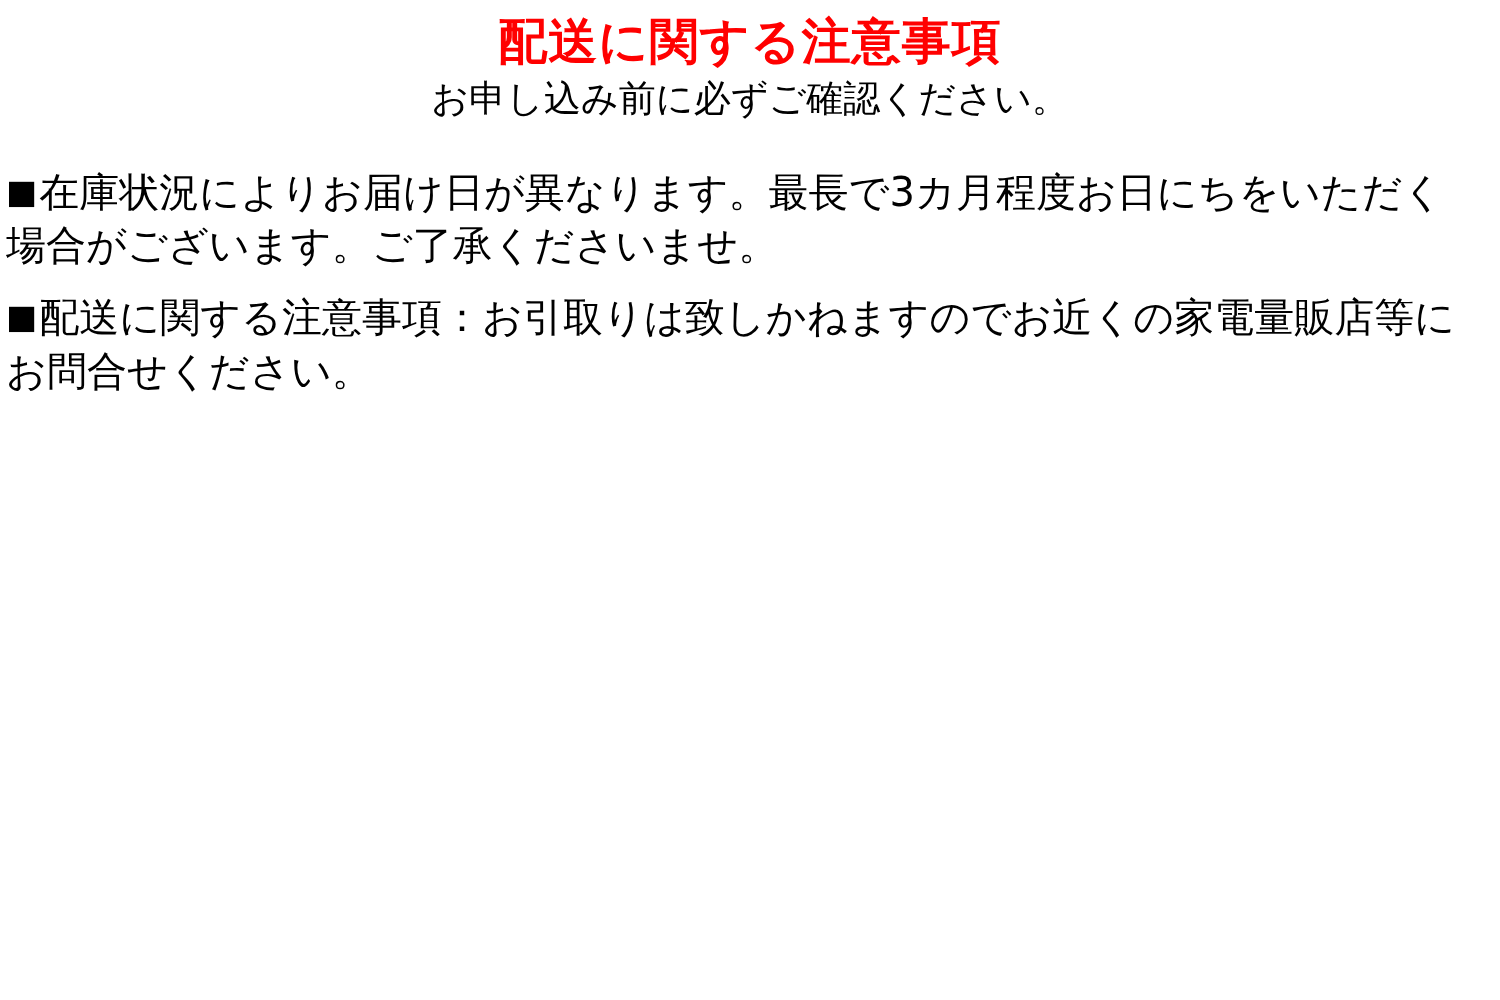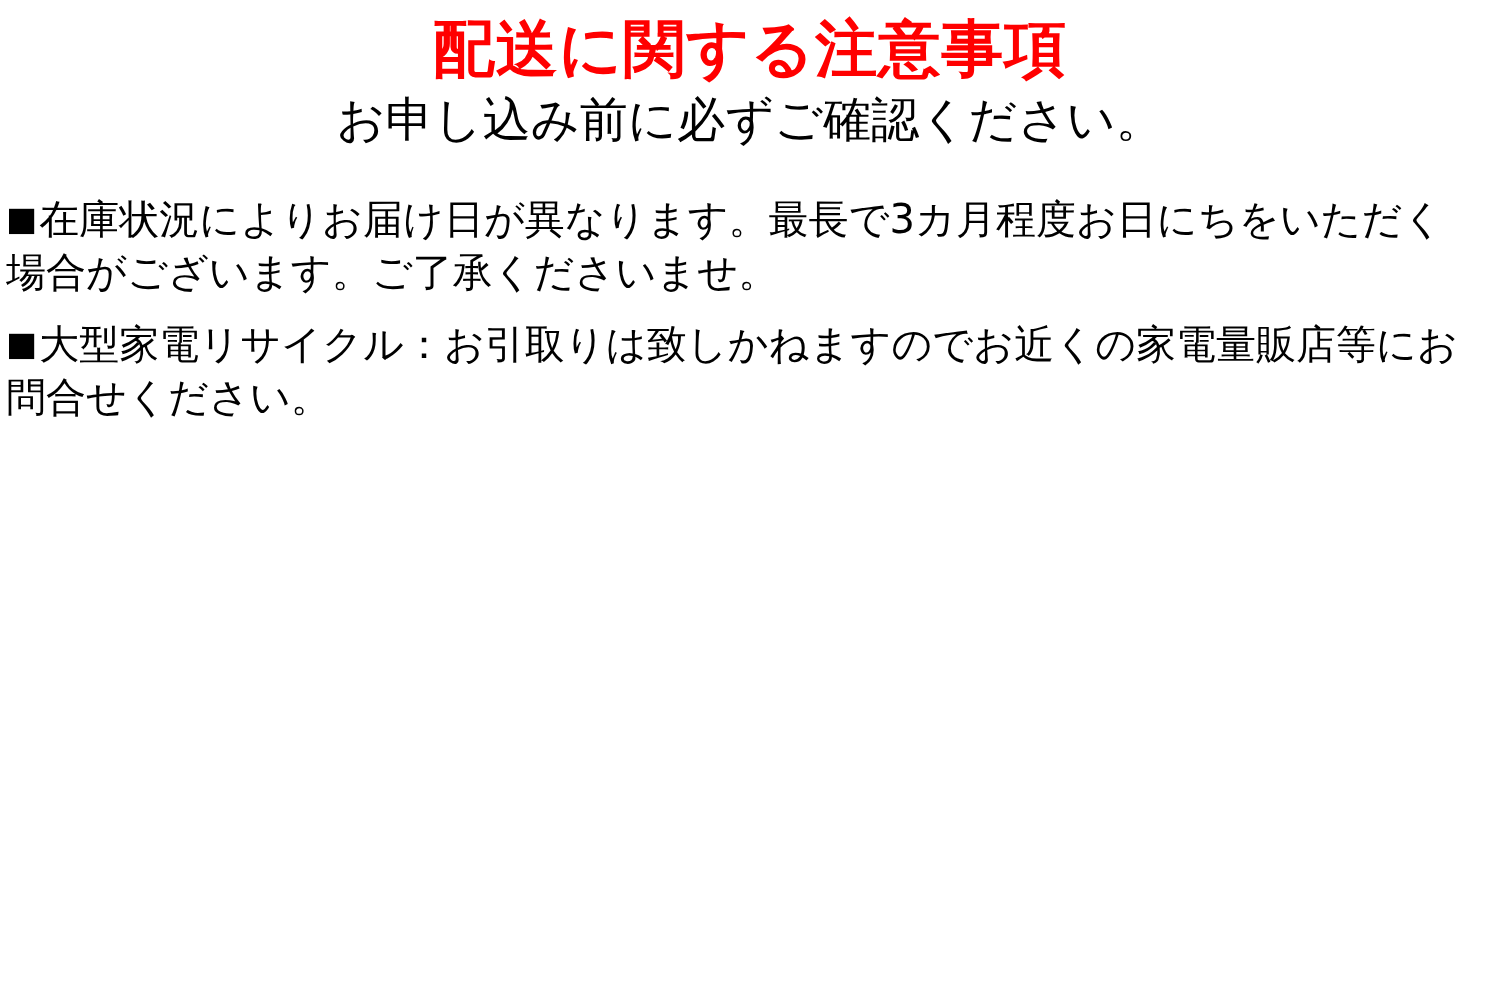--- a/index.html
+++ b/index.html
@@ -17,30 +17,30 @@
   .page {
     width: 1500px;
     height: 1000px;
     box-sizing: border-box;
     padding: 0;
     position: relative;
   }
   .title {
     text-align: center;
     color: #ff0000;
-    font-size: 62px;
+    font-size: 49px;
     font-weight: 700;
     letter-spacing: 1px;
     line-height: 1.05;
     margin: 16px 0 0 0;
   }
   .subtitle {
     text-align: center;
     color: #000000;
-    font-size: 48px;
+    font-size: 37px;
     font-weight: 400;
     line-height: 1.2;
     margin: 10px 0 0 0;
   }
   .notes {
     margin: 44px 0 0 0;
     padding: 0 10px 0 6px;
   }
   .note {
     font-size: 40px;
@@ -70,17 +70,17 @@
   <div class="notes">
 
     <p class="note">
       <span class="bullet">■</span><span>在庫状況によりお届け日が異なります。最長で3カ月程度お日にちをいただく場合がございます。ご了承くださいませ。</span>
     </p>
 
 
 
 
     <p class="note">
-      <span class="bullet">■</span><span>大型家電リサイクル：お引取りは致しかねますのでお近くの家電量販店等にお問合せください。</span>
+      <span class="bullet">■</span><span>配送に関する注意事項：お引取りは致しかねますのでお近くの家電量販店等にお問合せください。</span>
     </p>
 
   </div>
 </div>
 
 </body></html>

